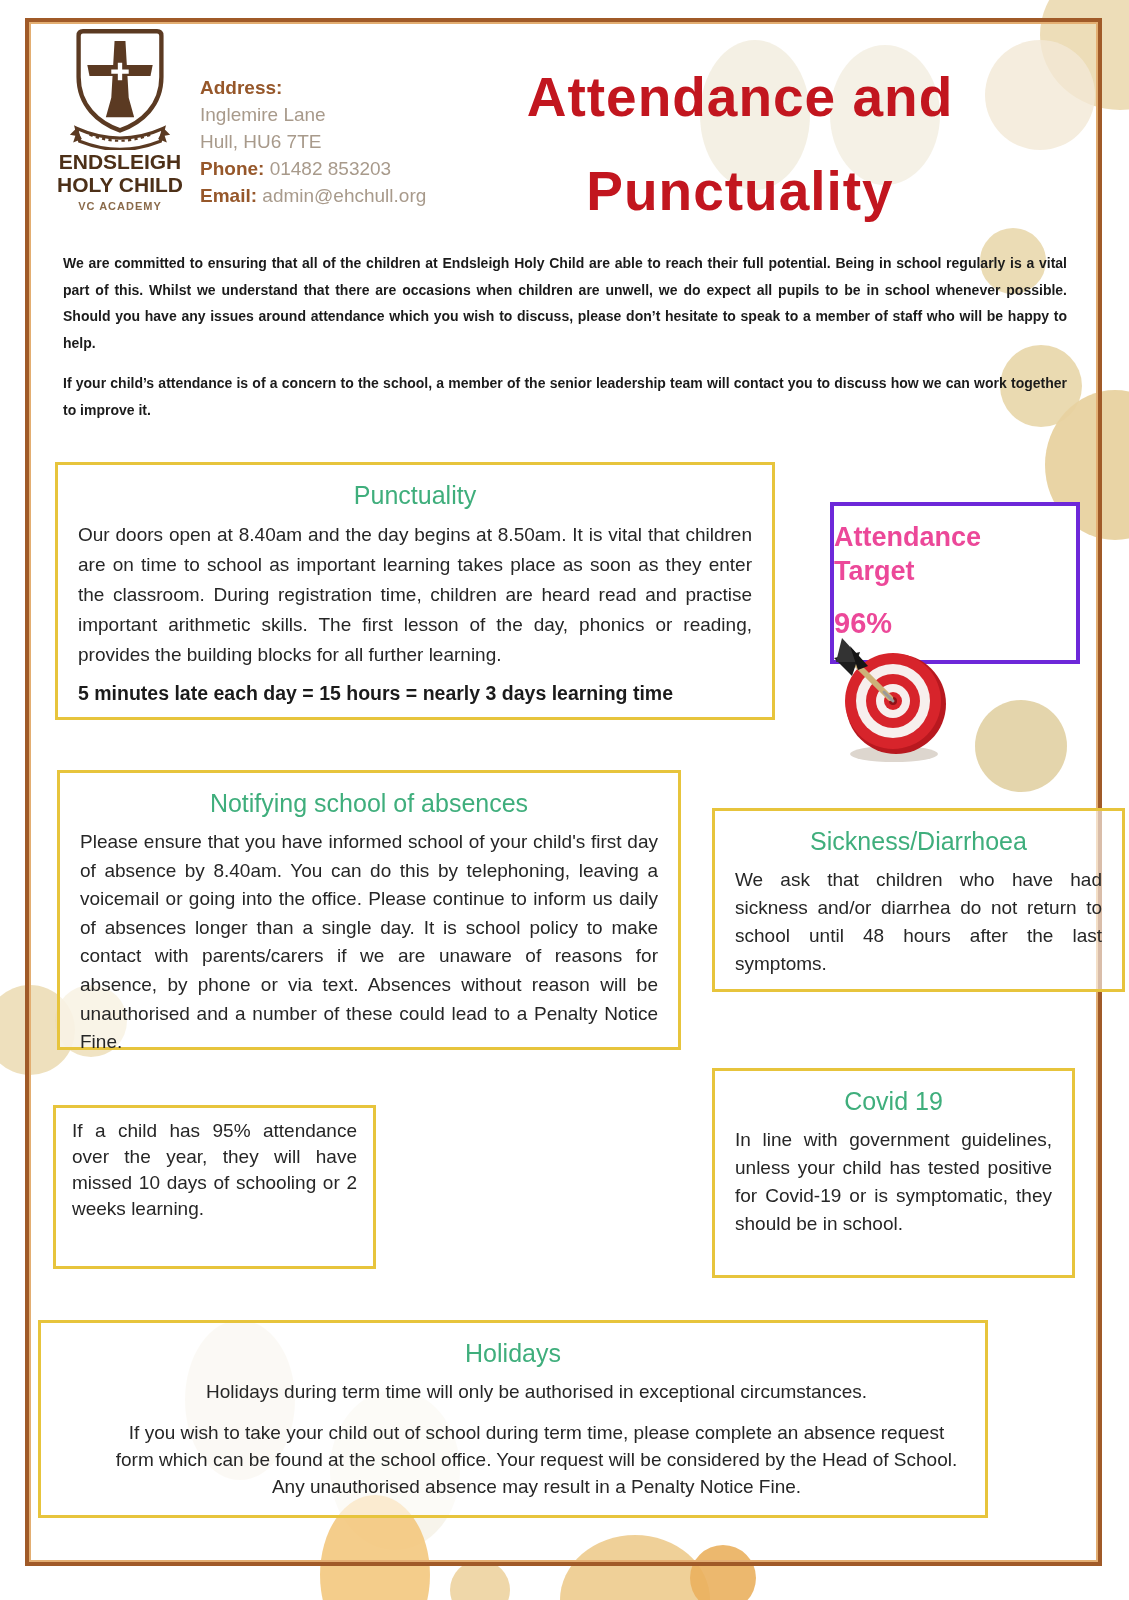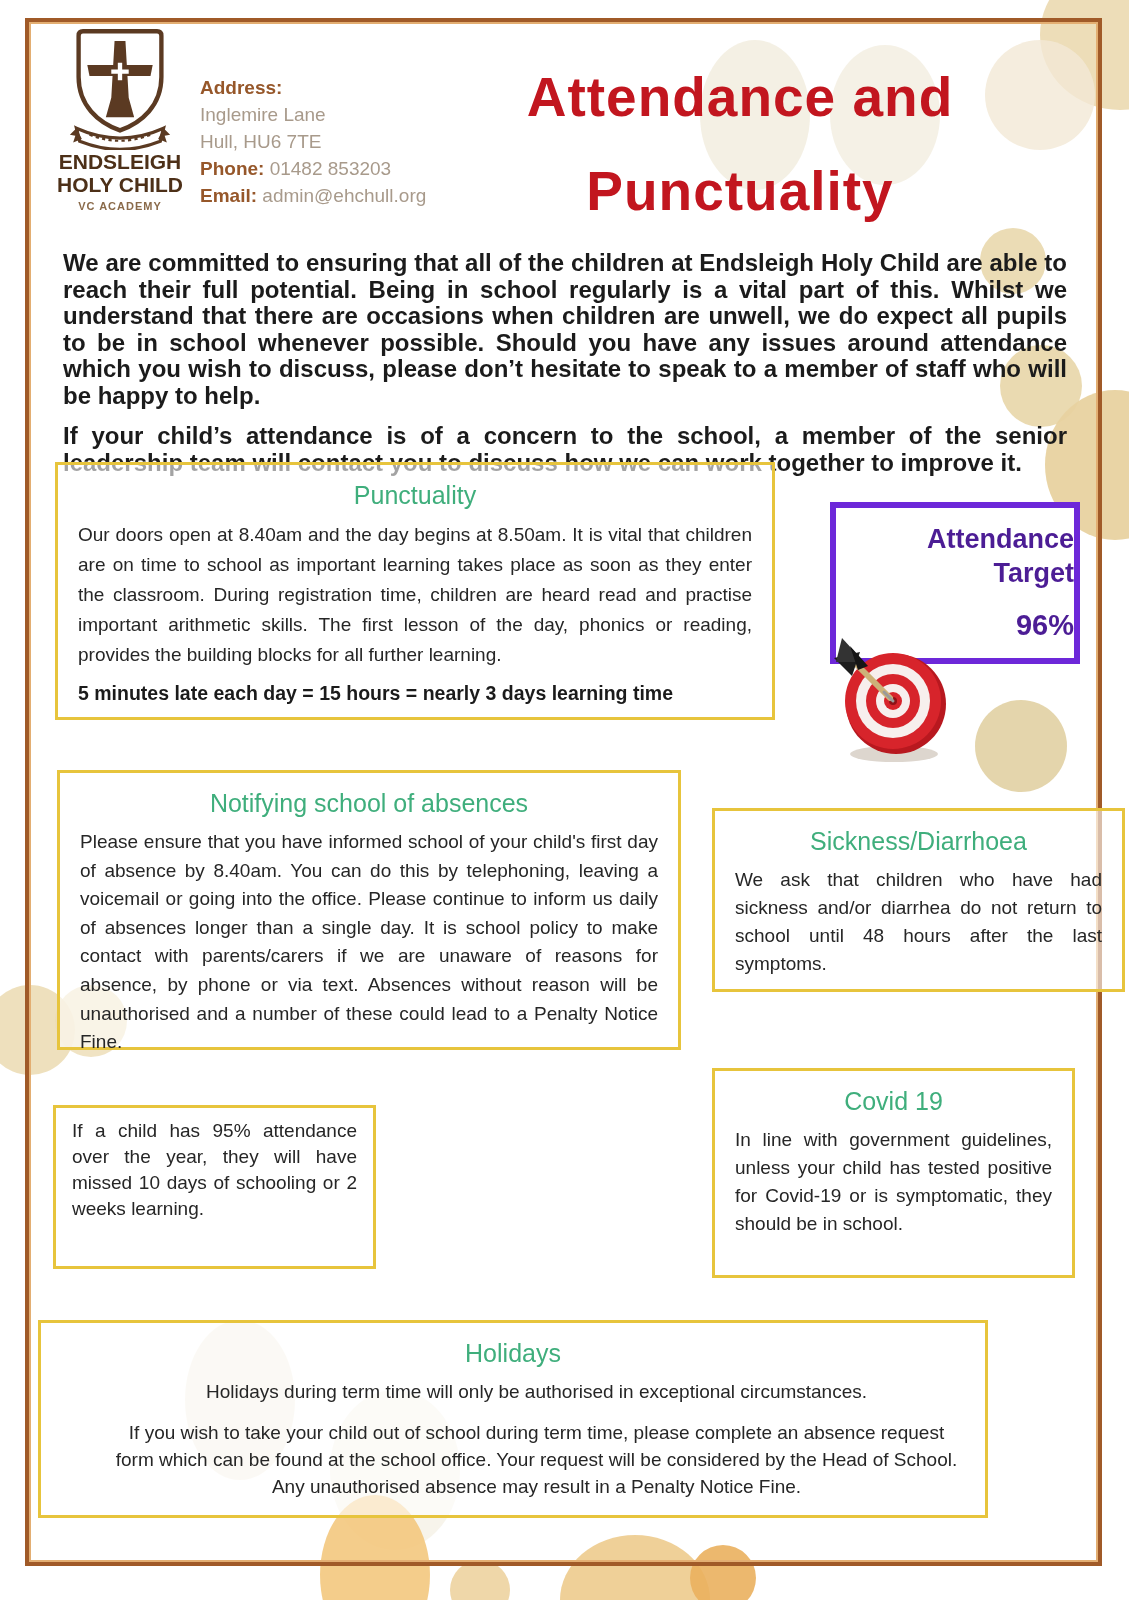--- a/index.html
+++ b/index.html
@@ -22,38 +22,38 @@
   .academy{color:#8a6a4a;font-size:11px;letter-spacing:1px;margin-top:4px;font-weight:bold;}
   .contact{position:absolute;left:200px;top:74px;font-size:19px;line-height:27px;color:#a89a8b;}
   .contact .lbl{color:#96572a;font-weight:bold;}
   .main-title{
     position:absolute;left:430px;top:50px;width:620px;text-align:center;
     color:#c2161f;font-weight:bold;font-size:55px;line-height:94px;letter-spacing:1px;
   }
 
   
   .intro{position:absolute;left:63px;top:250px;width:1004px;color:#1b1b1b;
-    font-size:24px;line-height:26.5px;font-weight:bold;text-align:justify;}
+    font-size:14px;line-height:26.5px;font-weight:bold;text-align:justify;}
   .intro p{margin:0 0 14px 0;}
 
   
   .ybox{position:absolute;border:3px solid #e7c43c;background:rgba(255,255,255,.6);
     box-sizing:border-box;padding:10px 20px;}
   .ybox h2{margin:6px 0 10px 0;text-align:center;color:#3fae7c;font-size:25px;font-weight:normal;}
   .ybox .body{color:#262626;font-size:19px;line-height:28px;text-align:justify;}
   .red-h{color:#cf2e38 !important;}
 
   .box-punctuality{left:55px;top:462px;width:720px;height:258px;}
   .box-punctuality .body{line-height:30px;}
   .punct-highlight{font-weight:bold;color:#1b1b1b;font-size:19.5px;margin-top:12px;}
 
   .target-box{
     position:absolute;left:830px;top:502px;width:250px;height:162px;
-    border:6px solid #6d28d9;background:#fff;box-sizing:border-box;
-    text-align:right;color:#4c1d95;font-size:27px;font-weight:bold;line-height:34px;
+    border:4px solid #6d28d9;background:#fff;box-sizing:border-box;
+    text-align:left;color:#ec4899;font-size:27px;font-weight:bold;line-height:34px;
     padding-top:14px;
   }
   .target-box .pct{margin-top:18px;font-size:29px;}
   .dartboard{position:absolute;left:828px;top:632px;z-index:4;}
 
   .box-notify{left:57px;top:770px;width:624px;height:280px;}
   .box-notify .body{line-height:28.6px;}
   .box-sickness{left:712px;top:808px;width:413px;height:184px;}
   .box-covid{left:712px;top:1068px;width:363px;height:210px;}
   .box-95{left:53px;top:1105px;width:323px;height:164px;padding:10px 16px;}

